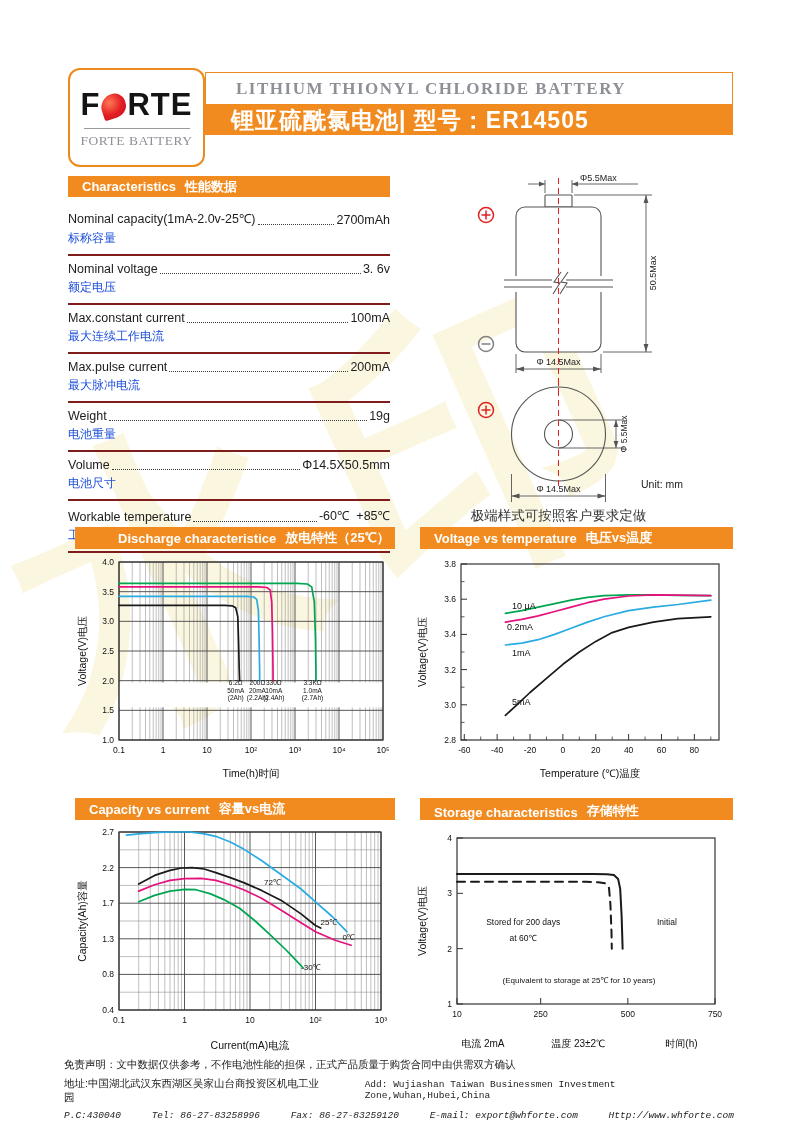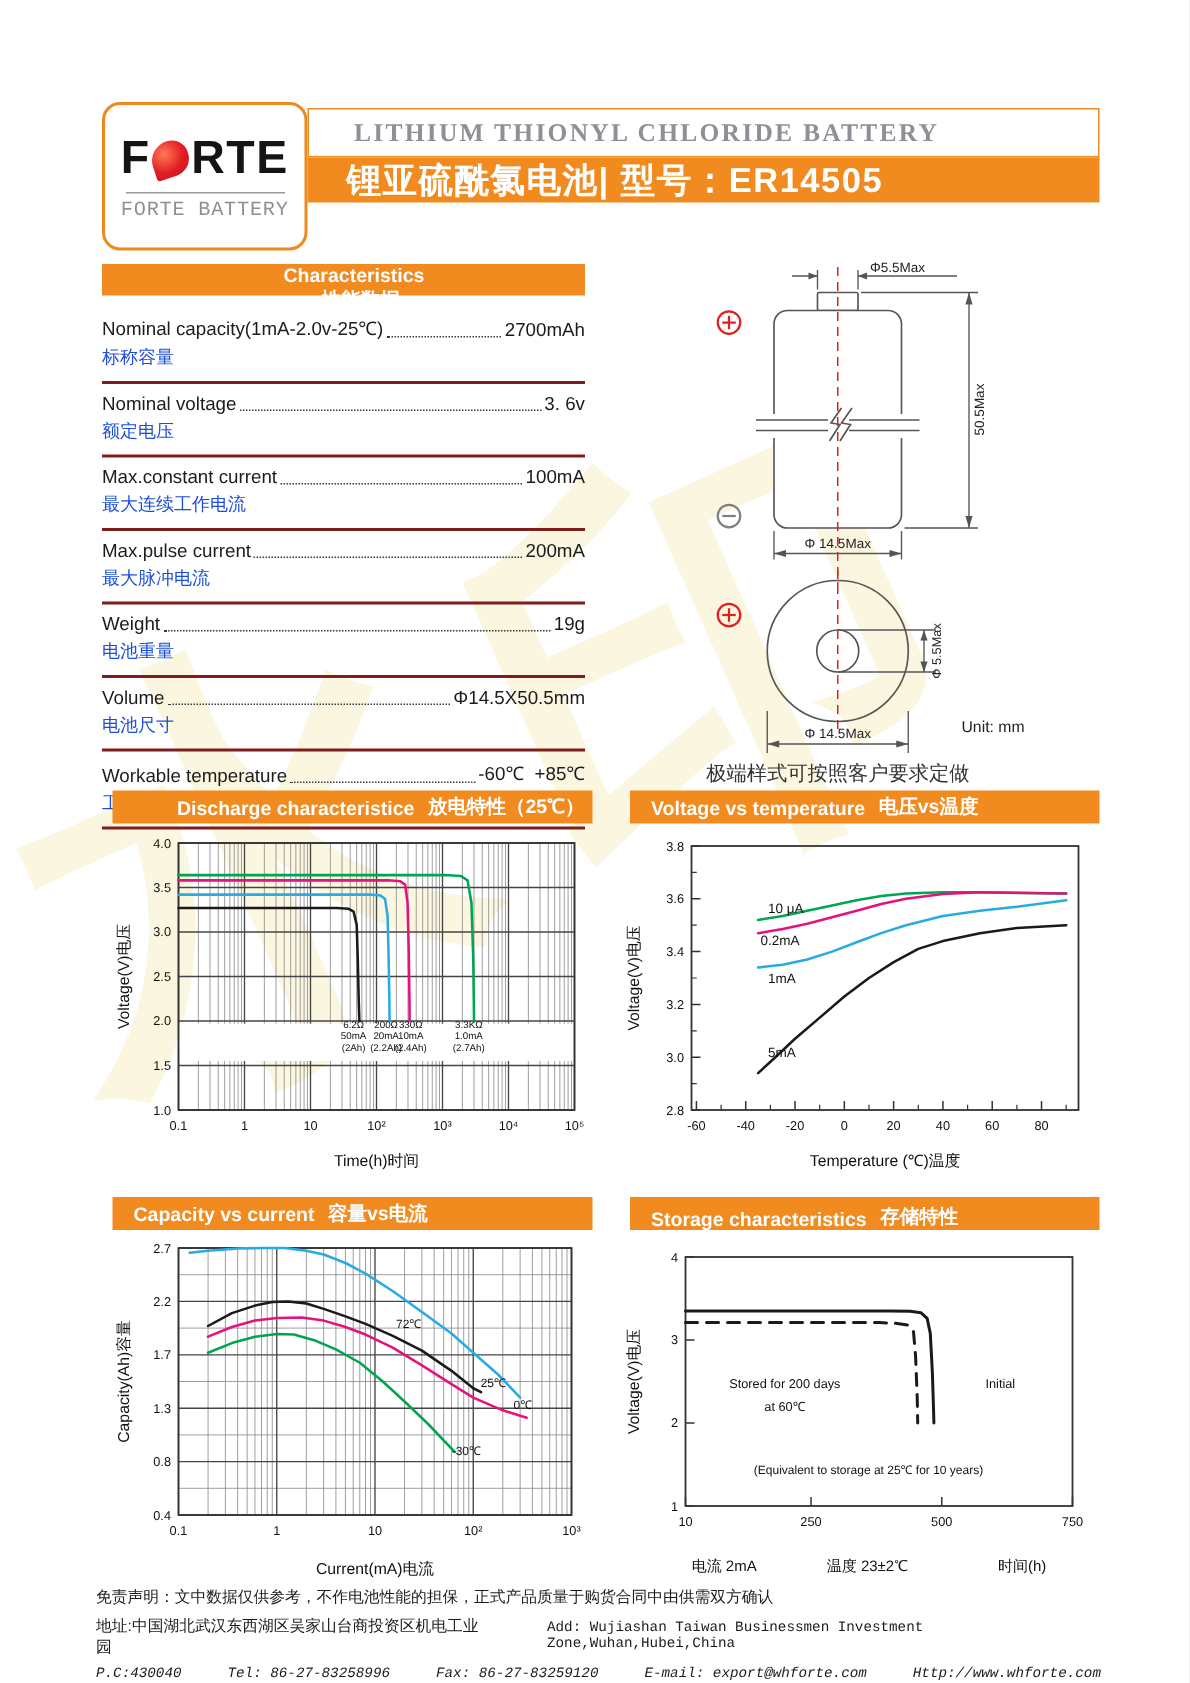--- a/index.html
+++ b/index.html
@@ -9,21 +9,21 @@
         color:rgba(235,210,100,0.20);transform:rotate(-24deg);letter-spacing:40px;
         pointer-events:none;white-space:nowrap;}
   
   .logo{position:absolute;left:68px;top:68px;width:137px;height:99px;border:2px solid #ED8A1E;
         border-radius:12px;background:#fff;display:flex;flex-direction:column;
         align-items:center;justify-content:center;box-sizing:border-box;}
   .logo-word{font-size:31px;font-weight:bold;color:#141414;display:flex;align-items:center;letter-spacing:1px;}
   .logo-ball{width:25px;height:24px;margin:2px 1px 0;background:radial-gradient(circle at 38% 32%,#ff7a55 0%,#e31e24 55%,#c1121a 100%);
         border-radius:55% 45% 50% 8%;transform:rotate(-18deg);}
   .logo-divider{width:106px;height:1px;background:#9a9a9a;margin:5px 0 4px;}
-  .logo-sub{font-family:Liberation Mono, monospace;font-size:13.5px;color:#8f9096;letter-spacing:0.5px;}
+  .logo-sub{font-family:Liberation Serif, serif;font-size:13.5px;color:#8f9096;letter-spacing:0.5px;}
   .hdr{position:absolute;left:205px;top:72px;width:528px;}
   .hdr-en{height:33px;border:1px solid #ED8A1E;background:#fff;color:#8e9097;
         font-family:"Liberation Serif",serif;font-weight:bold;font-size:17px;letter-spacing:1.5px;
         display:flex;align-items:center;padding-left:30px;box-sizing:border-box;}
   .hdr-cn{height:30px;background:#F28B1F;color:#fff;font-size:23px;font-weight:bold;
         display:flex;align-items:center;padding-left:26px;letter-spacing:1px;white-space:pre;}
   
   .bar{position:absolute;background:#F28B1F;color:#fff;font-weight:bold;font-size:13px;
         height:21px;display:flex;align-items:center;padding-left:14px;box-sizing:border-box;}
   .bar-cn{margin-left:9px;font-weight:bold;}
@@ -66,21 +66,21 @@
     </div>
     <div class="logo-divider"></div>
     <div class="logo-sub">FORTE BATTERY</div>
   </div>
 
   <div class="hdr">
     <div class="hdr-en">LITHIUM THIONYL CHLORIDE BATTERY</div>
     <div class="hdr-cn">锂亚硫酰氯电池| 型号：ER14505</div>
   </div>
 
-  <div class="bar" style="left:68px;top:176px;width:322px;flex-direction:column;">
+  <div class="bar" style="left:68px;top:176px;width:322px;">
     <span>Characteristics</span>
     <span class="bar-cn">性能数据</span>
   </div>
 
   <div class="specs">
     <div class="spec">
       <div class="spec-en">
         <span>Nominal capacity(1mA-2.0v-25℃)</span>
         <span class="spec-dots"></span>
         <span class="spec-val">2700mAh</span>

